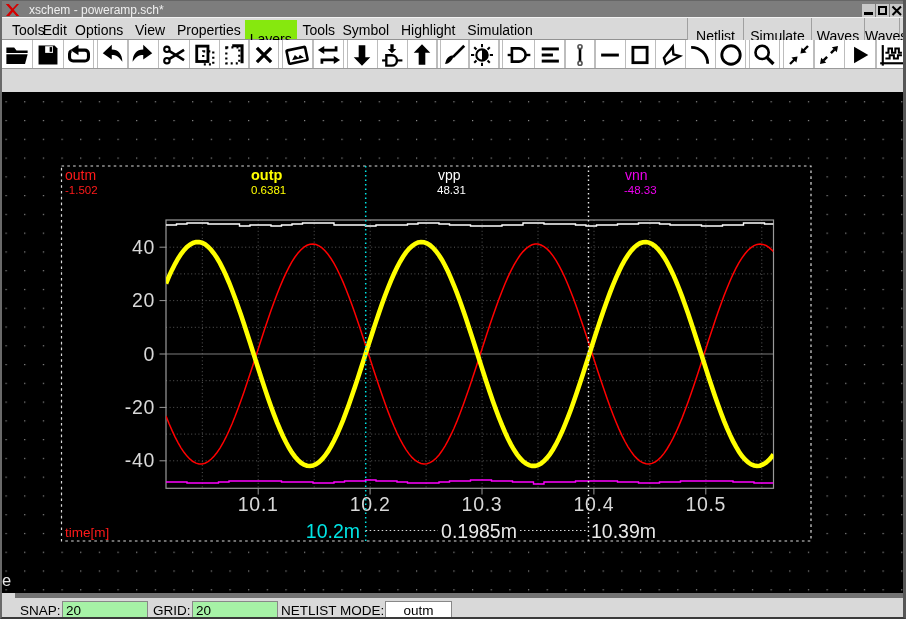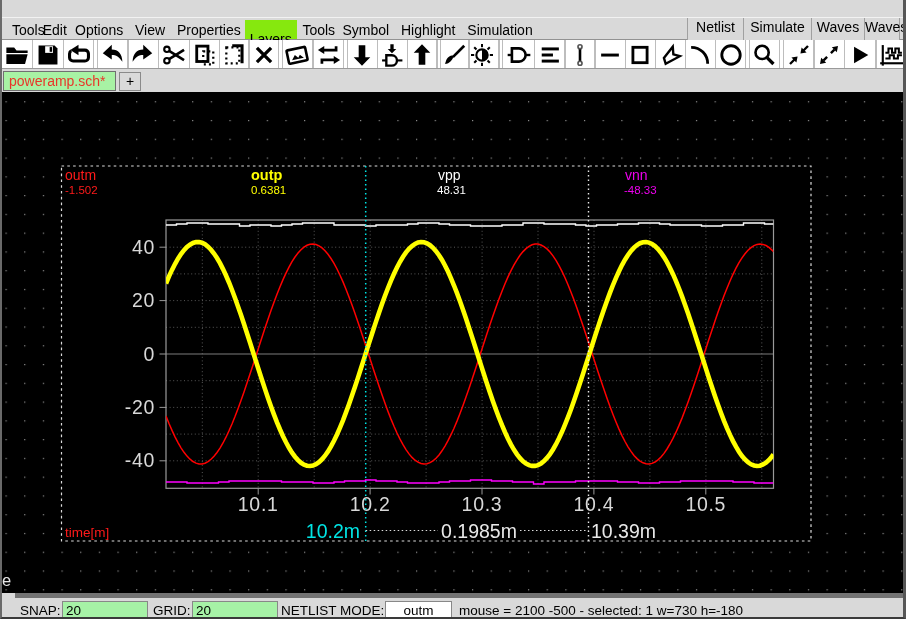--- a/index.html
+++ b/index.html
@@ -1,36 +1,52 @@
 <!DOCTYPE html>
 <html><head><meta charset="utf-8"><style>
 *{margin:0;padding:0;box-sizing:border-box}
 html,body{width:906px;height:619px;overflow:hidden;background:#d9d9d9;font-family:"Liberation Sans",sans-serif}
 #win{position:relative;width:906px;height:619px}
 #title{position:absolute;left:0;top:0;width:906px;height:17px;background:#7d7d7d;border-top:1px solid #666}
 #title .tt{position:absolute;left:29px;top:2px;color:#efefef;font-size:12px}
 .wb{position:absolute;top:2.5px;width:13.5px;height:13.5px;background:#c9c9c9}
 #menu{position:absolute;left:0;top:17px;width:906px;height:23px;background:#d9d9d9;border-top:1px solid #f2f2f2;border-bottom:1px solid #929292;font-size:14px;color:#000}
 .mi{position:absolute;top:3.5px}
-.mb{position:absolute;top:0;height:22px;border-left:1px solid #a0a0a0;background:#d9d9d9;font-size:14px;padding-top:1px;text-align:center}
+.mb{position:absolute;top:0;height:22px;border-left:1px solid #a0a0a0;background:#d9d9d9;font-size:14px;padding-top:10px;text-align:center}
 #tools{position:absolute;left:0;top:40px;width:906px;height:29px;background:#fff;border-bottom:1px solid #9a9a9a}
 .ti{position:absolute;top:1.5px}
 .ts{position:absolute;top:0;width:1.6px;height:28px;background:#bdbdbd}
 #tabs{position:absolute;left:0;top:69px;width:906px;height:23px;background:#d9d9d9}
 #tab1{position:absolute;left:3px;top:1.5px;width:113px;height:20px;background:#a8f2a4;border:1px solid #707070;color:#e8362a;font-size:14px;padding:1px 0 0 5px}
 #tabp{position:absolute;left:119px;top:2.5px;width:22px;height:19px;background:#d9d9d9;border:1px solid #8a8a8a;font-size:14px;text-align:center;color:#000}
 #canvas{position:absolute;left:0;top:92px;width:906px;height:501px;background:#000}
 #status{position:absolute;left:15px;top:593px;width:897px;height:24px;background:#d9d9d9;border-top:5px solid #737373;font-size:13.5px;color:#000}
 .sl{position:absolute;top:5px}
 .se{position:absolute;top:2.5px;height:19px;background:#a6f2a6;border:1px solid #888;font-size:13.5px;padding:1.5px 0 0 3px}
 #wframe{position:absolute;left:0;top:0;width:906px;height:619px;pointer-events:none;border-left:2px solid #6a6a6a;border-right:3px solid #565656;border-bottom:2px solid #3a3a3a}
 .ax{font-size:19.5px;fill:#d8d8d8;letter-spacing:0.7px;font-family:"Liberation Sans",sans-serif}
 .gd{stroke:#585858;stroke-width:1;stroke-dasharray:1 2.6}
 </style></head><body>
 <div id="win">
+<div id="title">
+ <svg style="position:absolute;left:6px;top:3px" width="13" height="12" viewBox="0 0 13 12">
+        <path d="M0 0 L5.2 6 L0 12 L3.4 12 L7 7.8 L10.6 12 L13 12 L7.6 6 L13 0 L10.8 0 L6.4 4.8 L2.6 0 Z" fill="#d40000"></path>
+        <path d="M0 0 L10.5 12 L13 12 L2.8 0Z" fill="#d40000"></path>
+      </svg>
+ <span class="tt">xschem - poweramp.sch*</span>
+ <div class="wb" style="left:861.5px">
+        <div style="position:absolute;left:2px;bottom:2.5px;width:9px;height:2.6px;background:#000"></div>
+      </div>
+ <div class="wb" style="left:875.7px">
+        <div style="position:absolute;left:2px;top:2px;width:9.5px;height:9.5px;border:2.2px solid #000"></div>
+      </div>
+ <div class="wb" style="left:890px"><svg width="13.5" height="13.5">
+          <path d="M2.5 2.5 L11 11 M11 2.5 L2.5 11" stroke="#000" stroke-width="2.1"></path>
+        </svg></div>
+</div>
 <div id="menu">
  <span class="mi" style="left:12px">Tools</span>
       <span class="mi" style="left:42.7px">Edit</span>
       <span class="mi" style="left:75px">Options</span>
       <span class="mi" style="left:135px">View</span>
       <span class="mi" style="left:176.9px">Properties</span>
       <span class="mi" style="left:302.4px">Tools</span>
       <span class="mi" style="left:342.5px">Symbol</span>
       <span class="mi" style="left:401px">Highlight</span>
       <span class="mi" style="left:467.3px">Simulation</span>
@@ -200,24 +216,20 @@
       </svg>
       <svg class="ti" style="left:846.5px" width="26" height="26" viewBox="0 0 22 22">
         <path d="M6 4 V18 L18 11 Z" fill="#000"></path>
       </svg>
       <svg class="ti" style="left:878.5px" width="26" height="26" viewBox="0 0 22 22">
         <line x1="3.2" y1="2.6" x2="3.2" y2="20" stroke="#000" stroke-width="1.8"></line>
         <line x1="1" y1="18" x2="20.6" y2="18" stroke="#000" stroke-width="1.8"></line>
         <path d="M5.4 9 h2.6 v-3.4 h3 v3.4 h2.8 v-3.4 h3 v3.4 h2.6" fill="none" stroke="#000" stroke-width="1.7"></path>
         <path d="M5.4 14 h3.6 v-2.8 h3.6 v2.8 h3.4 v-2.8 h3.4" fill="none" stroke="#000" stroke-width="1.7"></path>
       </svg>
-    </div>
-<div id="tabs">
-      <div id="tab1">poweramp.sch*</div>
-      <div id="tabp">+</div>
     </div>
 <div id="canvas">
 <svg width="906" height="501" viewBox="0 0 906 501">
 <defs>
  <pattern id="dots" x="5.5" y="9.2" width="18.66" height="18.77" patternUnits="userSpaceOnUse">
             <rect width="1.2" height="1.2" fill="#909090"></rect>
           </pattern>
  <clipPath id="plot">
             <rect x="166" y="128" width="607.5" height="268.3"></rect>
           </clipPath>
@@ -290,16 +302,15 @@
 <text x="2" y="494" fill="#e8e8e8" font-size="16.5">e</text>
 </svg>
 </div>
 <div id="status">
  <span class="sl" style="left:5px">SNAP:</span>
  <span class="se" style="left:47px;width:86px">20</span>
  <span class="sl" style="left:138px">GRID:</span>
  <span class="se" style="left:177px;width:86px">20</span>
  <span class="sl" style="left:266px">NETLIST MODE:</span>
  <span class="se" style="left:370px;width:67px;background:#fff;text-align:center;padding-left:0">outm</span>
- <span class="sl" style="left:444px">mouse = 2100 -500 - selected: 1 w=730 h=-180</span>
 </div>
 <div id="wframe"></div>
 </div>
 
 </body></html>

